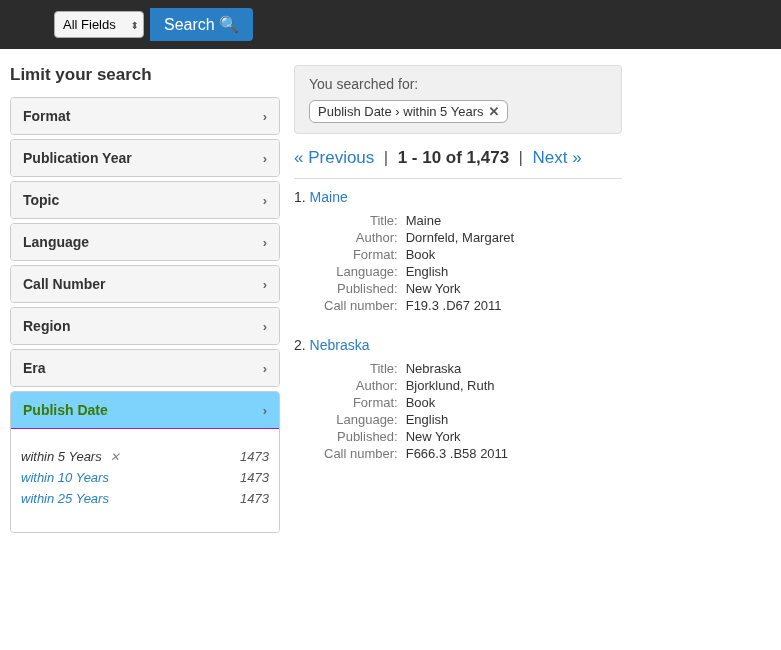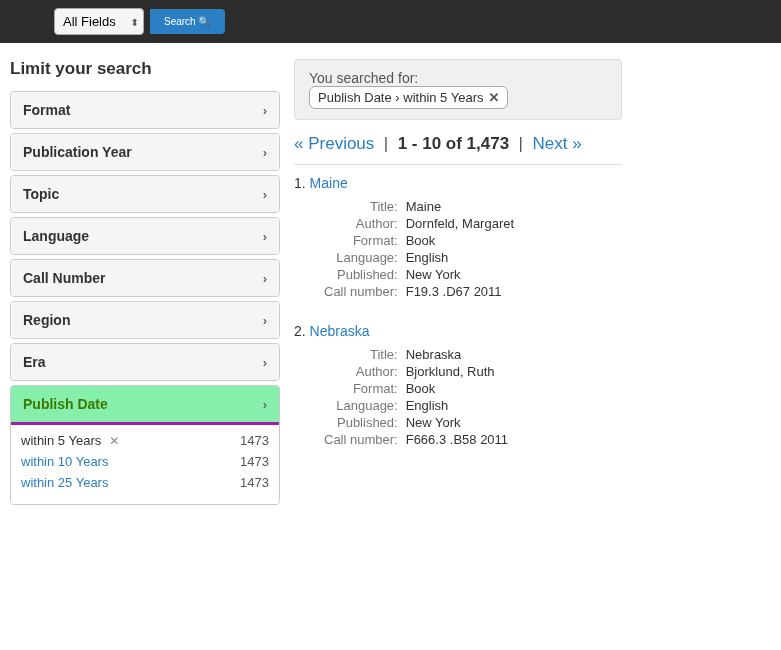--- a/index.html
+++ b/index.html
@@ -47,21 +47,21 @@
       font-size: 14px;
       outline: none;
       background: #fff;
     }
     .search-button {
       background: #2a7ec4;
       color: #fff;
       border: none;
       padding: 7px 14px;
       border-radius: 0 4px 4px 0;
-      font-size: 10px;
+      font-size: 16px;
       cursor: pointer;
       white-space: nowrap;
     }
 
     
     .main-layout {
       display: flex;
       width: 632px;
       padding: 16px 10px 10px 10px;
       gap: 14px;
@@ -93,28 +93,29 @@
       cursor: pointer;
       font-weight: bold;
       font-size: 14px;
       color: #333;
     }
     .facet-header .chevron {
       font-size: 13px;
       color: #666;
     }
     .facet-item.active .facet-header {
-      background: #86efac;
+      background: #7dd3fc;
       color: #3a7a00;
-      border-bottom: 3px solid #a21caf;
+      border-bottom: 1px solid #a21caf;
       align-items: center;
     }
     .facet-body {
-      padding: 8px 10px;
+      padding: 20px 10px;
       background: #fff;
+      font-style: italic;
     }
     .facet-row {
       display: flex;
       align-items: center;
       justify-content: space-between;
       margin-bottom: 6px;
       font-size: 13px;
     }
     .facet-row .facet-label {
       display: flex;
@@ -141,20 +142,21 @@
     .content {
       flex: 1;
     }
     .search-summary {
       background: #f0f0f0;
       border: 1px solid #ddd;
       border-radius: 4px;
       padding: 10px 14px;
       display: flex;
       align-items: center;
+      gap: 8px;
       margin-bottom: 14px;
       flex-wrap: wrap;
     }
     .search-summary-label {
       font-size: 14px;
       color: #555;
     }
     .search-tag {
       background: #fff;
       border: 1px solid #aaa;

